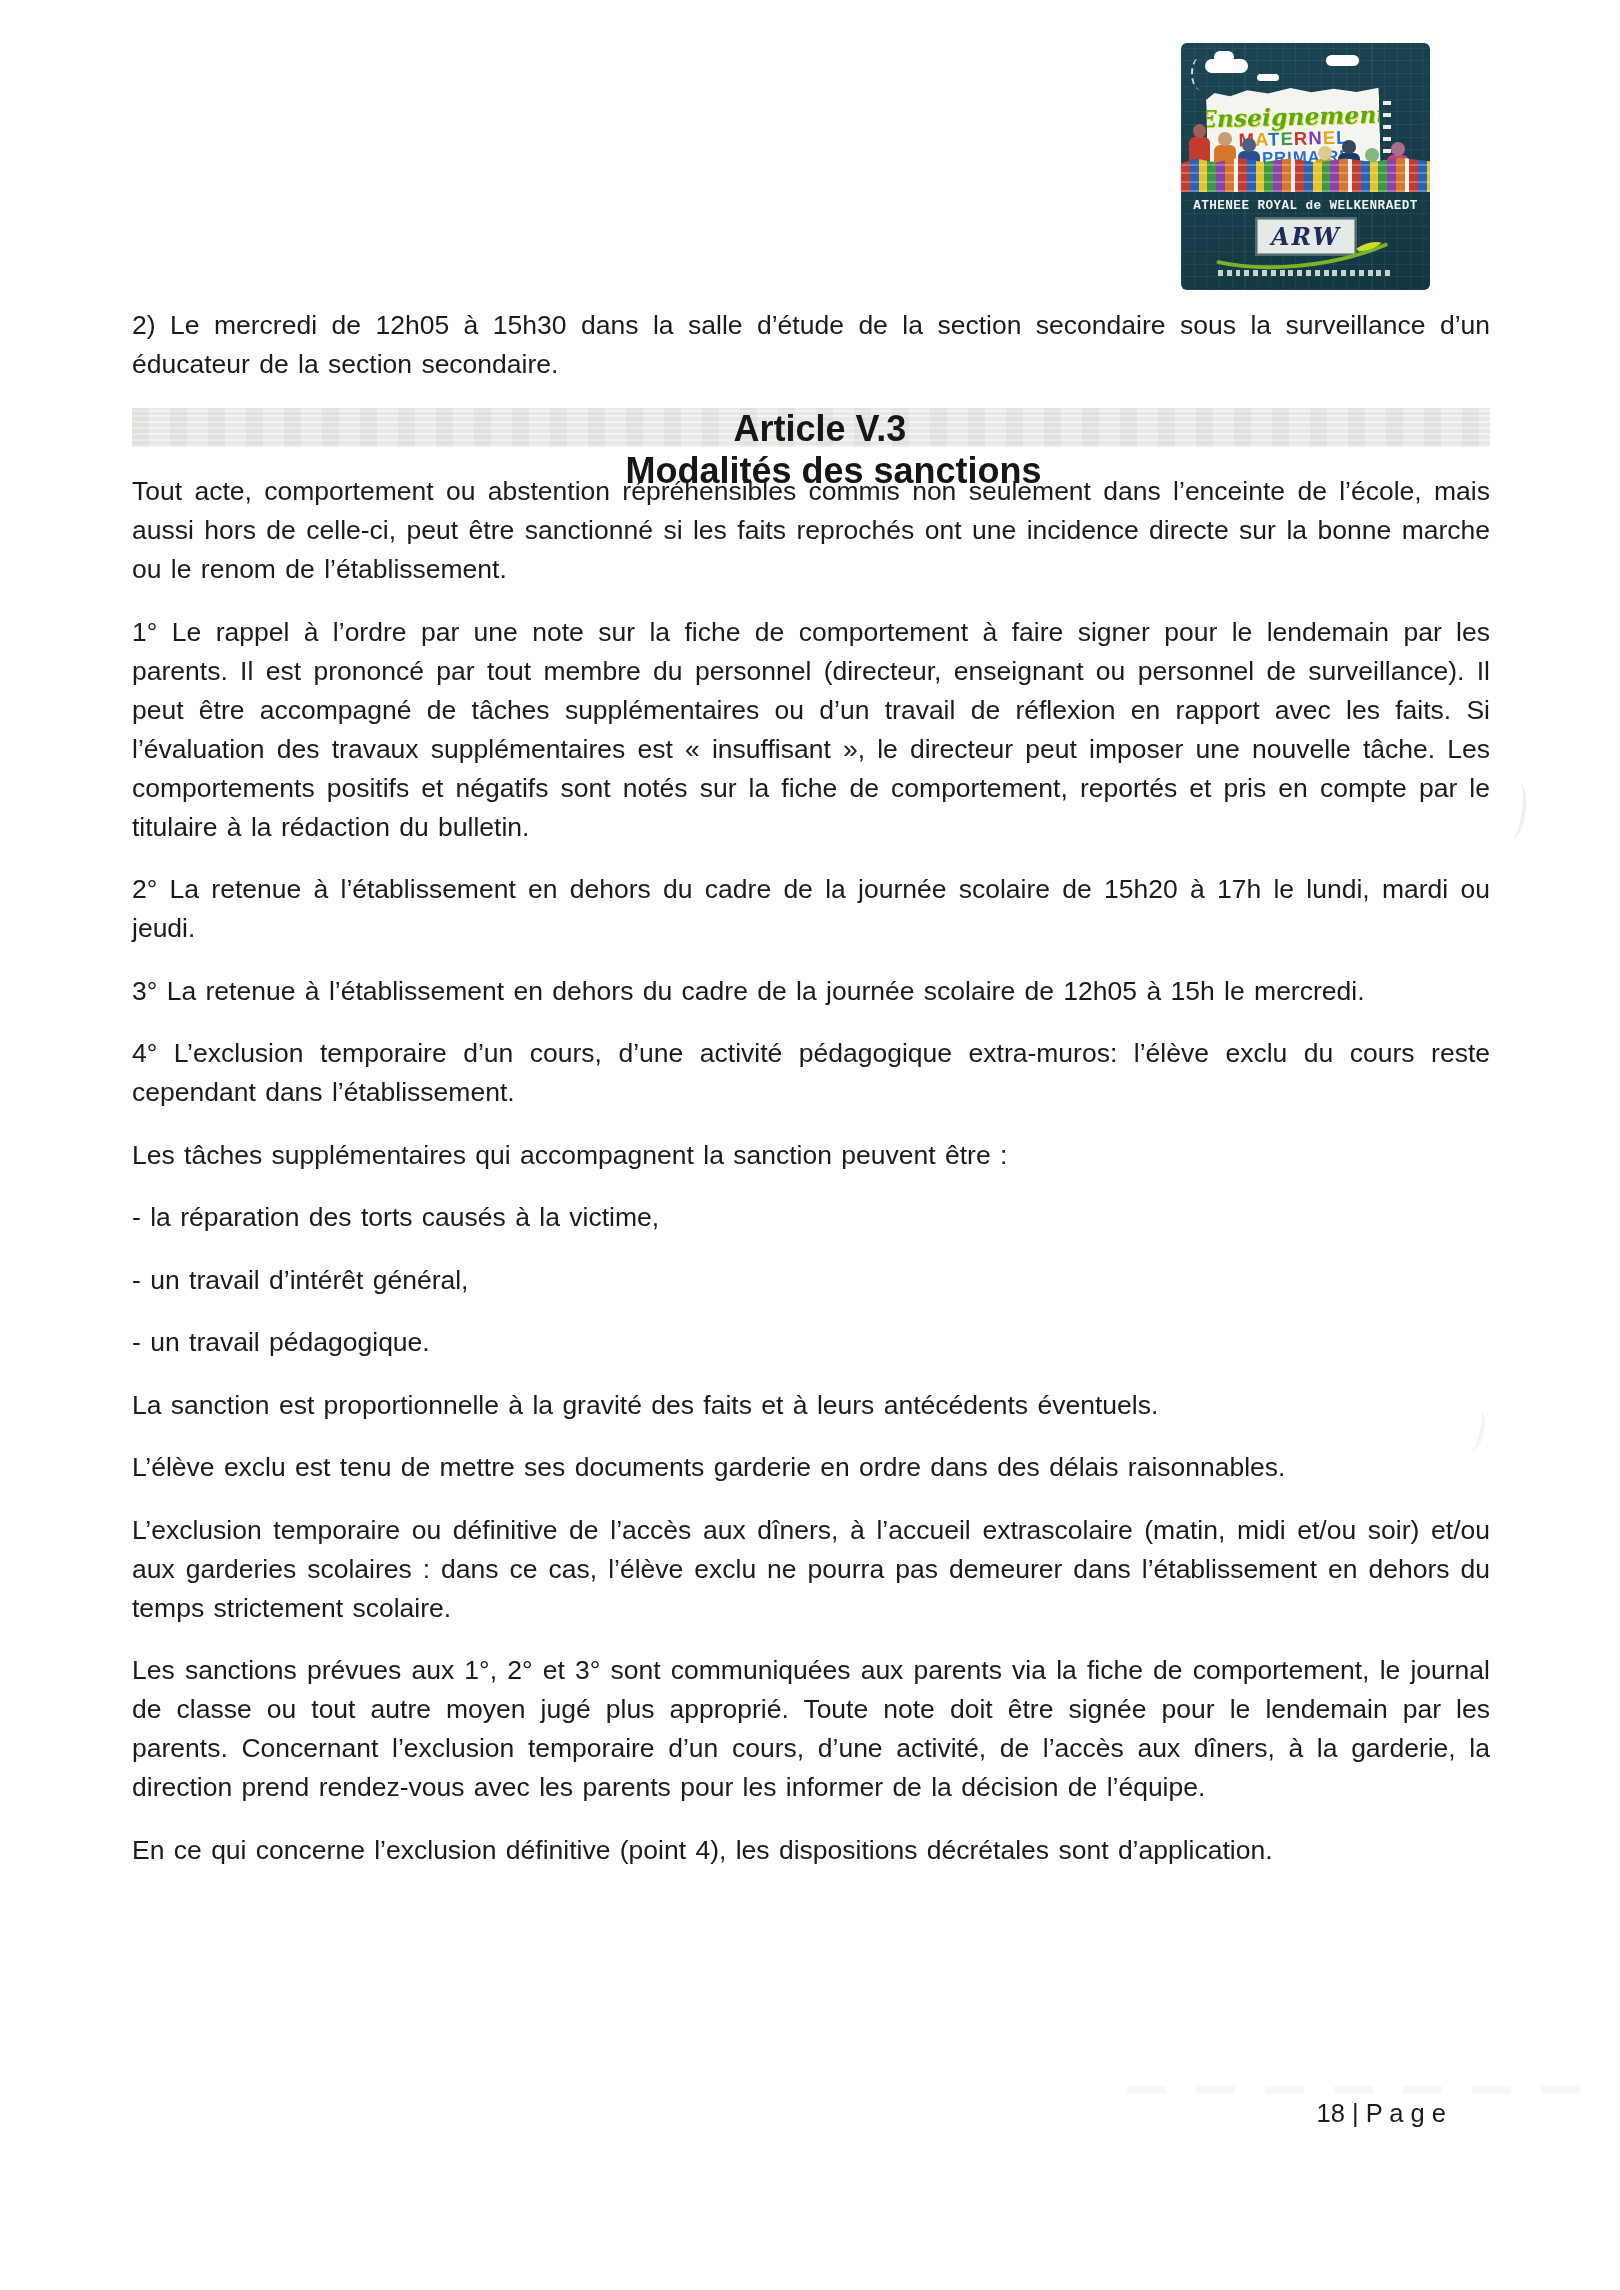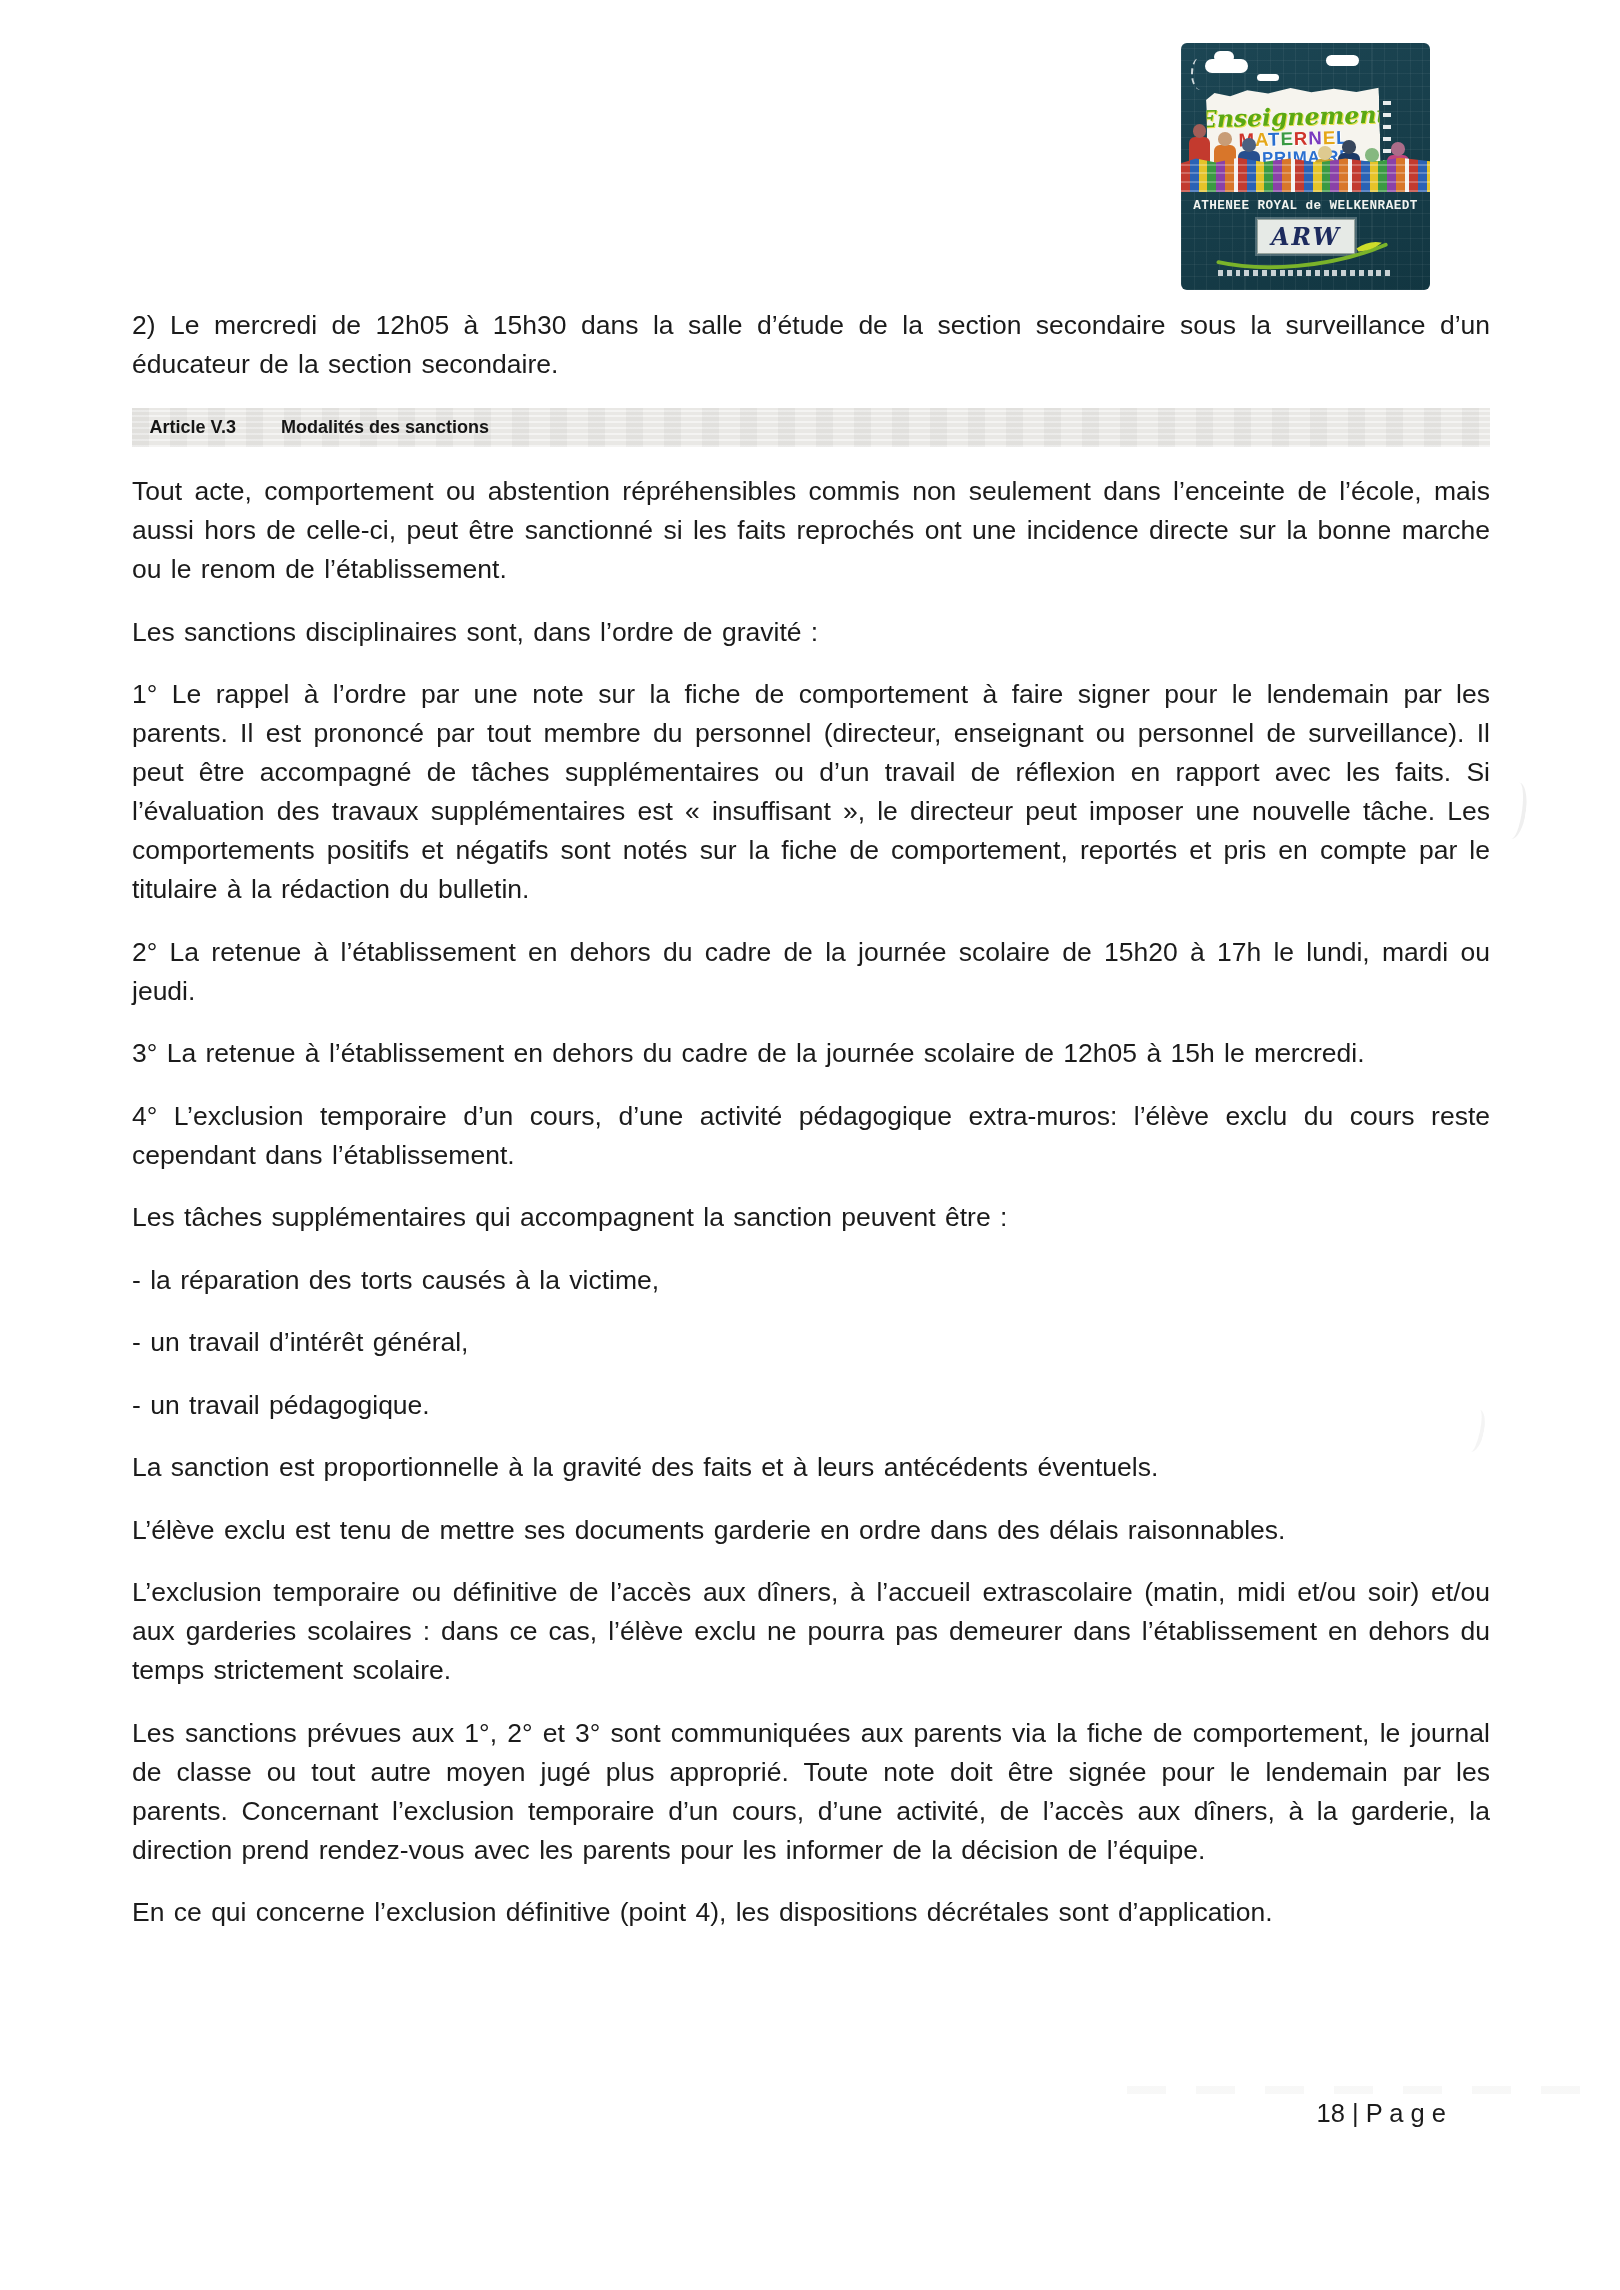--- a/index.html
+++ b/index.html
@@ -75,21 +75,21 @@
   .content p{
     margin:0 0 23.5px 0;font-size:26.5px;line-height:39px;text-align:justify;word-spacing:2px;color:#1b1b1b;
   }
   .content p.no-just{text-align:left;}
   .heading-bar{
     margin:2px 0 25.5px 0;height:39px;display:flex;align-items:center;
     background-color:#e9e8e5;
     background-image:
       repeating-linear-gradient(90deg,rgba(0,0,0,.035) 0 16.7px,rgba(0,0,0,0) 16.7px 38px),
       repeating-linear-gradient(0deg,rgba(255,255,255,.5) 0 2px,transparent 2px 5.9px);
-    font-size:18px;font-weight:bold;color:#161616;
+    font-size:36px;font-weight:bold;color:#161616;flex-direction:column;
   }
   .heading-bar .h-num{margin-left:17.6px;white-space:nowrap;}
   .heading-bar .h-title{margin-left:45px;white-space:nowrap;}
 
   
   .footer{position:absolute;top:2099px;right:174px;font-size:25.5px;color:#1b1b1b;white-space:nowrap;}
 
   
   .artifact{position:absolute;border-right:4.9px solid #e3e3e3;border-radius:50%;opacity:.55;}
   .a1{left:1504px;top:782px;width:17.6px;height:57px;transform:rotate(8deg);}
@@ -141,21 +141,20 @@
 
 <main class="content">
   <p>2) Le mercredi de 12h05 à 15h30 dans la salle d’étude de la section secondaire sous la surveillance d’un éducateur de la section secondaire.</p>
 
   <div class="heading-bar">
     <span class="h-num">Article V.3</span>
     <span class="h-title">Modalités des sanctions</span>
   </div>
 
   <p>Tout acte, comportement ou abstention répréhensibles commis non seulement dans l’enceinte de l’école, mais aussi hors de celle-ci, peut être sanctionné si les faits reprochés ont une incidence directe sur la bonne marche ou le renom de l’établissement.</p>
-  <p>Les sanctions disciplinaires sont, dans l’ordre de gravité :</p>
   <p>1° Le rappel à l’ordre par une note sur la fiche de comportement à faire signer pour le lendemain par les parents. Il est prononcé par tout membre du personnel (directeur, enseignant ou personnel de surveillance). Il peut être accompagné de tâches supplémentaires ou d’un travail de réflexion en rapport avec les faits. Si l’évaluation des travaux supplémentaires est « insuffisant », le directeur peut imposer une nouvelle tâche. Les comportements positifs et négatifs sont notés sur la fiche de comportement, reportés et pris en compte par le titulaire à la rédaction du bulletin.</p>
   <p>2° La retenue à l’établissement en dehors du cadre de la journée scolaire de 15h20 à 17h le lundi, mardi ou jeudi.</p>
   <p>3° La retenue à l’établissement en dehors du cadre de la journée scolaire de 12h05 à 15h le mercredi.</p>
   <p>4° L’exclusion temporaire d’un cours, d’une activité pédagogique extra-muros: l’élève exclu du cours reste cependant dans l’établissement.</p>
   <p>Les tâches supplémentaires qui accompagnent la sanction peuvent être :</p>
   <p class="no-just">- la réparation des torts causés à la victime,</p>
   <p class="no-just">- un travail d’intérêt général,</p>
   <p class="no-just">- un travail pédagogique.</p>
   <p>La sanction est proportionnelle à la gravité des faits et à leurs antécédents éventuels.</p>
   <p>L’élève exclu est tenu de mettre ses documents garderie en ordre dans des délais raisonnables.</p>

